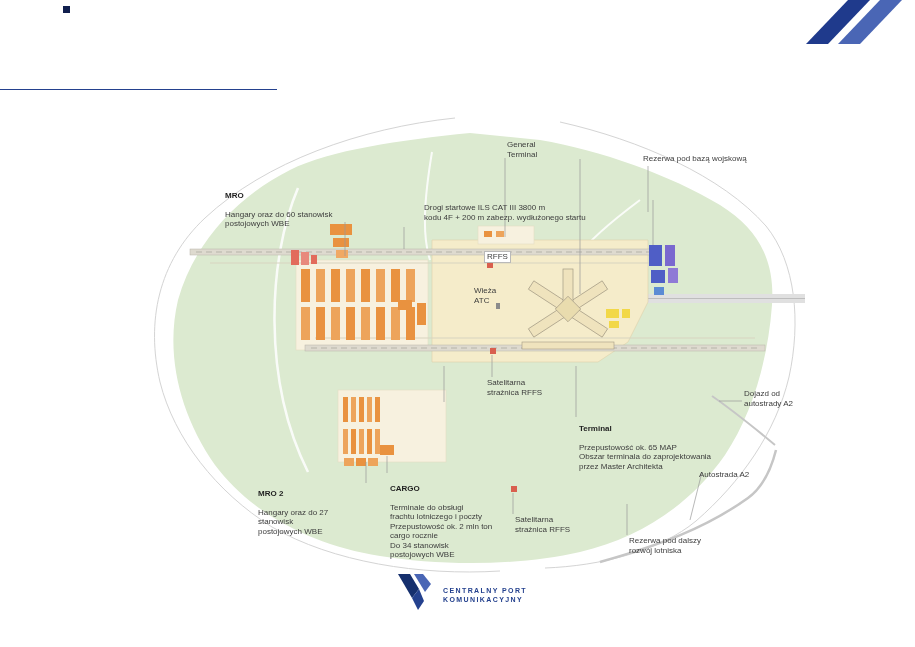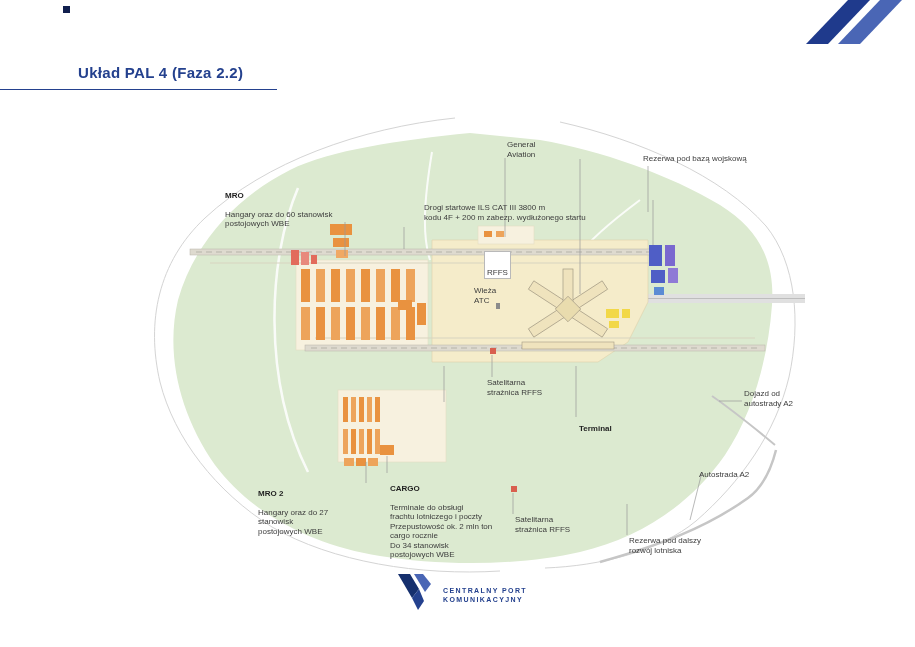--- a/index.html
+++ b/index.html
@@ -15,21 +15,21 @@
     font-size: 15px; font-weight: 700; letter-spacing: .3px; color: #24418e;
   }
   .title-rule { position: absolute; left: 0; top: 89px; width: 277px; height: 1px; background: #24418e; }
   .corner-mark { position: absolute; left: 63px; top: 6px; width: 7px; height: 7px; background: #111f4e; }
   .lbl {
     position: absolute; font-size: 8px; line-height: 9.5px;
     color: #3c3c3c; white-space: pre-line;
   }
   .lbl .t { font-weight: 700; color: #1f1f1f; }
   .lbl.right { text-align: left; }
-  .rffs-chip { background: #fff; border: .5px solid #b9b9b9; padding: 16px 2px 1px; display: inline-block; }
+  .rffs-chip { background: #fff; border: .5px solid #b9b9b9; padding: 0 2px 1px; display: inline-block; }
   .footer { position: absolute; left: 396px; top: 572px; display: flex; align-items: center; gap: 9px; }
   .footer-text {
     font-size: 7px; font-weight: 700; letter-spacing: 1.4px;
     color: #24418e; line-height: 9.5px; margin-top: 4px;
   }
 </style>
 </head>
 <body>
 
 <div class="slide">
@@ -176,25 +176,24 @@
       <line x1="627" y1="535" x2="627" y2="504"></line>
     </g>
 
     <g>
       <polygon points="806,44 848,0 870,0 828,44" fill="#1f3a8c"></polygon>
       <polygon points="838,44 880,0 902,0 860,44" fill="#4a66b5"></polygon>
     </g>
   </svg>
 
   <div class="corner-mark"></div>
-  <h1 class="page-title">Układ PAL 4 (Faza 2.2)</h1>
   <div class="title-rule"></div>
 
   <div class="lbl" style="left:507px;top:140px">General
-Aviation</div>
+Terminal</div>
 
 
   <div class="lbl" style="left:643px;top:154px">Rezerwa pod bazą wojskową</div>
 
   <div class="lbl right" style="left:225px;top:181px;width:128px">
     <div class="t">MRO</div>
     <div>Hangary oraz do 60 stanowisk
 postojowych WBE</div>
   </div>
 
@@ -208,20 +207,23 @@
 
   <div class="lbl" style="left:474px;top:286px">Wieża
 ATC</div>
 
   <div class="lbl" style="left:487px;top:378px">Satelitarna
 strażnica RFFS</div>
 
 
   <div class="lbl" style="left:579px;top:414px">
     <div class="t">Terminal</div>
+    <div>Przepustowość ok. 65 MAP
+Obszar terminala do zaprojektowania
+przez Master Architekta</div>
   </div>
 
   <div class="lbl" style="left:744px;top:389px">Dojazd od
 autostrady A2</div>
 
   <div class="lbl" style="left:699px;top:470px">Autostrada A2</div>
 
   <div class="lbl right" style="left:258px;top:479px;width:106px">
     <div class="t">MRO 2</div>
     <div>Hangary oraz do 27 stanowisk

